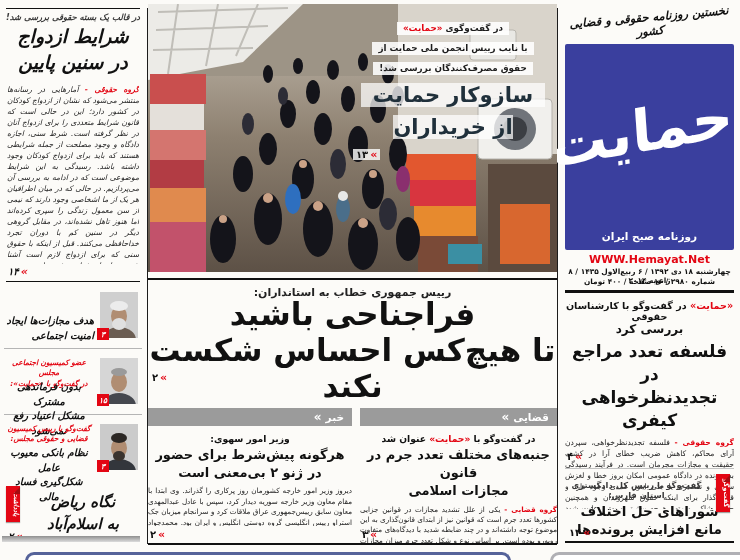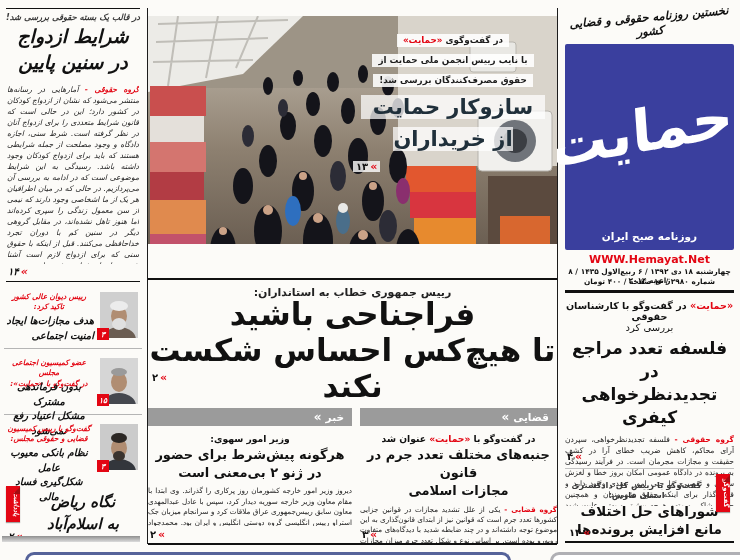--- a/index.html
+++ b/index.html
@@ -52,21 +52,21 @@
     <div class="abs center" style="left:0;right:0;top:253px;color:#e30613;font-size:11px;font-weight:bold;">WWW.Hemayat.Net</div>
     <div class="abs center" style="left:0;right:0;top:267px;font-size:7.4px;font-weight:bold;">چهارشنبه ۱۸ دی ۱۳۹۲ / ۶ ربیع‌الاول ۱۴۳۵ / ۸ ژانویه ۲۰۱۴</div>
     <div class="abs center" style="left:0;right:0;top:277px;font-size:7.4px;font-weight:bold;">شماره ۲۹۸۰ / ۱۶ صفحه / ۴۰۰ تومان</div>
     <div class="abs" style="left:2px;right:2px;top:290px;height:3px;background:#111;"></div>
 
     <div class="abs" style="left:2px;right:2px;top:298px;height:162px;">
       <div class="center" style="font-size:9.6px;font-weight:bold;margin-top:2px;">
         <span class="red">«حمایت»</span>
         <span>در گفت‌وگو با کارشناسان حقوقی</span>
       </div>
-      <div class="center" style="font-size:10px;font-weight:normal;">بررسی کرد</div>
+      <div class="center" style="font-size:12px;font-weight:bold;">بررسی کرد</div>
       <div class="center bold" style="font-size:17px;line-height:1.35;margin-top:4px;">
         <div>فلسفه تعدد مراجع در</div>
         <div>تجدیدنظرخواهی کیفری</div>
       </div>
       <div class="bodytxt just" style="height:72px;margin-top:5px;">
         <span class="lead-red">گروه حقوقی -</span>
         <span>فلسفه تجدیدنظرخواهی، سپردن آرای محاکم، کاهش ضریب خطای آرا در کشف حقیقت و مجازات مجرمان است. در فرآیند رسیدگی به پرونده در دادگاه عمومی امکان بروز خطا و لغزش سهوی و تقصیری یا حتی امور عمدی وجود دارد و قانون‌گذار برای اینکه حقوق شهروندان و همچنین حقوق شاکی و متهم هرچه بیش‌تر و بهتر رعایت شود و در کنار آن عدالت در حد امکان برقرار شود، روش‌هایی چون روش تجدیدنظرخواهی را برای شکایت از آرای محاکم پیش‌بینی کرده است. رضا فلاح، وکیل دادگستری و کارشناس حقوقی، در خصوص کارکرد مرحله تجدیدنظر در رسیدگی‌های کیفری به «حمایت» می‌گوید: فلسفه وجودی تجدیدنظر این است که در...</span>
       </div>
       <span class="pgmark" style="left:2px;bottom:-2px;">
         <span class="chev">«</span>
@@ -86,21 +86,21 @@
       <span class="pgmark" style="left:4px;bottom:0;">
         <span class="chev">«</span>
         <span class="pnum">۱۴</span>
       </span>
     </div>
     <div class="abs" style="left:2px;right:2px;top:541px;height:2px;background:#111;"></div>
   </div>
 
   <div class="abs" style="left:148px;top:0;width:409px;height:560px;">
 
-    <div class="abs" style="left:0;right:0;top:16px;height:228px;overflow:hidden;">
+    <div class="abs" style="left:0;right:0;top:4px;height:268px;overflow:hidden;">
       <svg width="409" height="268" viewBox="0 0 409 268">
         <defs>
           <linearGradient id="gBase" x1="0" y1="0" x2="0" y2="1">
             <stop offset="0" stop-color="#c7bfb2"></stop>
               <stop offset=".5" stop-color="#8d8070"></stop>
               <stop offset="1" stop-color="#5d5146"></stop>
           </linearGradient>
         </defs>
         <rect width="409" height="268" fill="url(#gBase)"></rect>
         <rect x="0" y="0" width="409" height="72" fill="#9d9486"></rect>
@@ -267,24 +267,20 @@
       <div class="abs" style="right:4px;top:4px;width:38px;height:46px;">
         <svg width="38" height="46">
             <rect width="38" height="46" fill="#cfcfcf"></rect>
             <ellipse cx="19" cy="48" rx="17" ry="13" fill="#6b5d52"></ellipse>
             <ellipse cx="19" cy="24" rx="8" ry="10" fill="#b08d72"></ellipse>
             <ellipse cx="19" cy="14" rx="9" ry="5" fill="#ececec"></ellipse>
             <ellipse cx="19" cy="32" rx="7" ry="6" fill="#e0e0e0"></ellipse>
           </svg>
         <div class="photobadge" style="left:-3px;bottom:-2px;">۳</div>
       </div>
-      <div class="abs red bold" style="right:48px;left:0;top:4px;font-size:7.4px;line-height:1.4;text-align:center;">
-        <div>رییس دیوان عالی کشور</div>
-        <div>تاکید کرد:</div>
-      </div>
       <div class="abs bold" style="right:48px;left:0;top:26px;font-size:10px;line-height:1.45;">
         <div>هدف مجازات‌ها ایجاد</div>
         <div>امنیت اجتماعی</div>
       </div>
     </div>
 
     <div class="abs" style="left:4px;right:4px;top:354px;height:60px;border-bottom:1px solid #b5b5b5;">
       <div class="abs" style="right:4px;top:4px;width:38px;height:46px;">
         <svg width="38" height="46">
             <rect width="38" height="46" fill="#d6d6d6"></rect>

